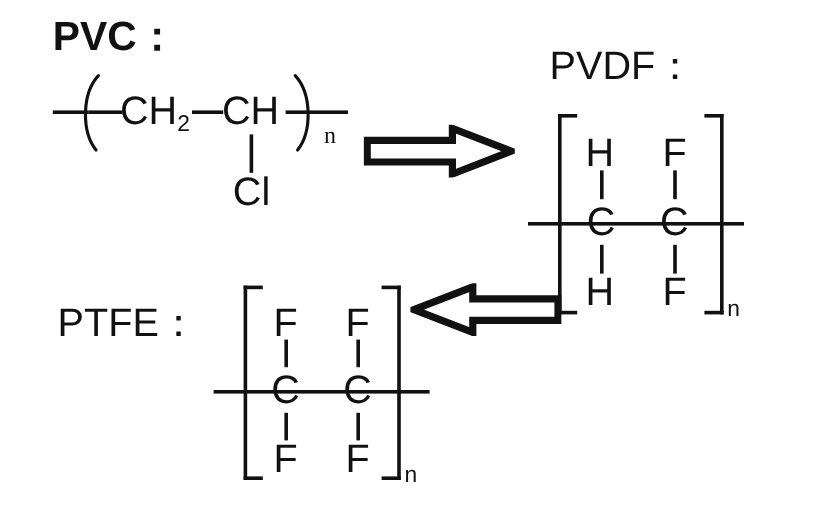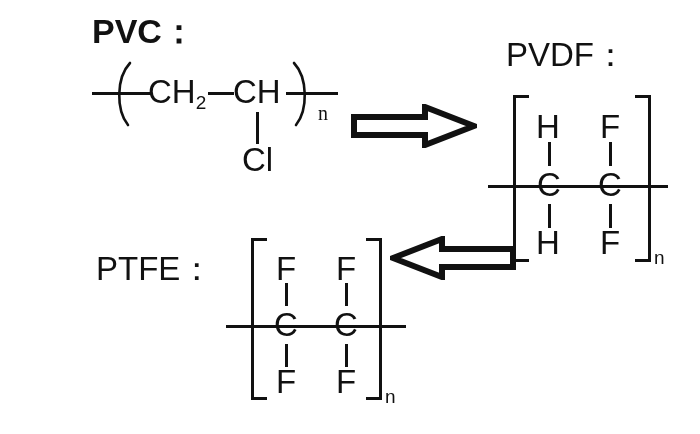--- a/index.html
+++ b/index.html
@@ -8,21 +8,20 @@
     background: #ffffff;
   }
   #canvas {
     position: relative;
     width: 652px;
     height: 434px;
     background: #ffffff;
     overflow: hidden;
     font-family: "Liberation Sans", sans-serif;
     color: #111111;
-    margin-left: 48px;
   }
 
   
   .polymer-label {
     position: absolute;
     font-family: "Liberation Sans", sans-serif;
     color: #111111;
     white-space: nowrap;
     line-height: 1;
   }

